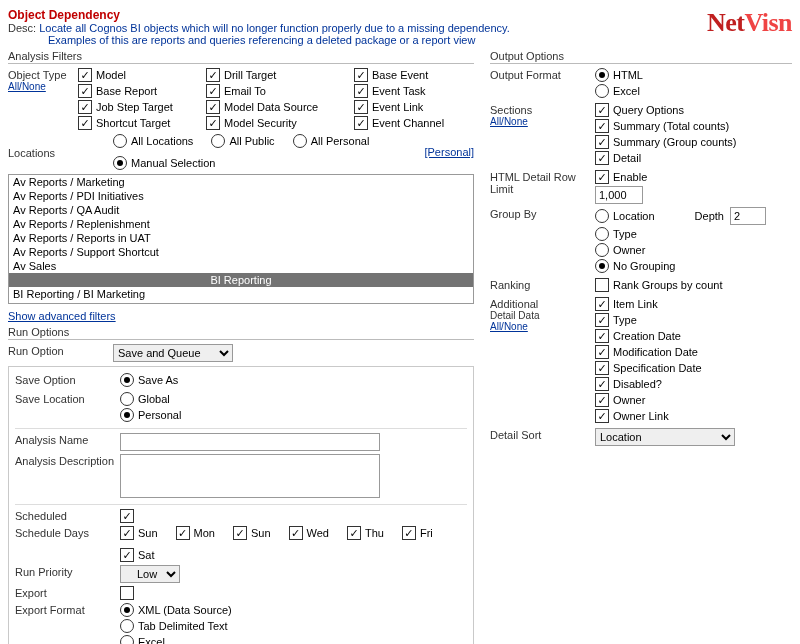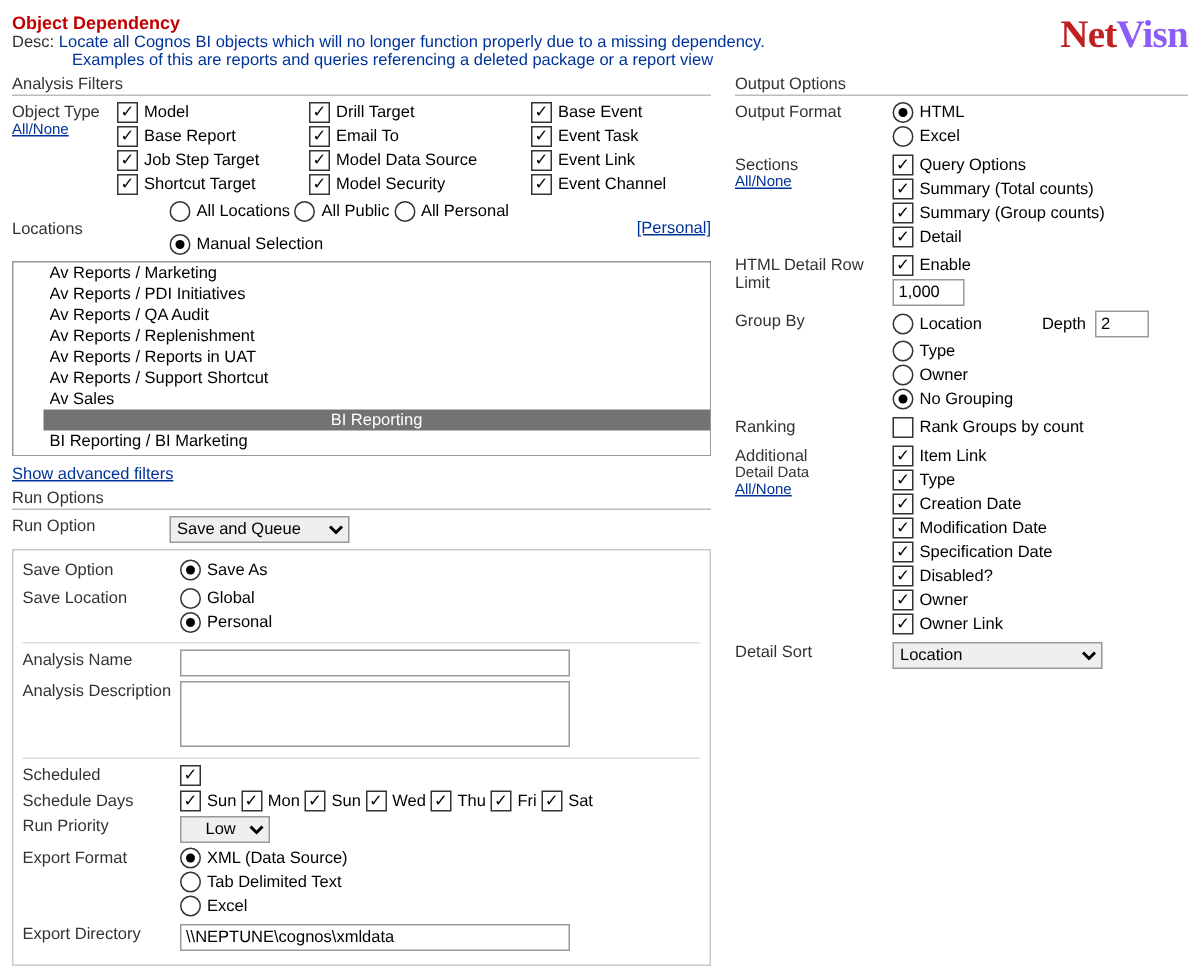--- a/index.html
+++ b/index.html
@@ -44,38 +44,38 @@
     justify-content: center;
     margin-right: 4px;
     vertical-align: middle;
     font-size: 11px;
     line-height: 1;
     cursor: pointer;
   }
   .rb { border-radius: 50%; }
   .rb .dot { width: 6px; height: 6px; border-radius: 50%; background: #000; }
   .opt-row { margin-bottom: 2px; display: flex; align-items: center; }
-  .inline-opts { display: flex; flex-wrap: wrap; align-items: center; gap: 8px 3px; }
+  .inline-opts { display: flex; flex-wrap: wrap; align-items: center; gap: 8px 18px; }
   .inline-opt { display: inline-flex; align-items: center; min-width: 0; }
   .cb-grid {
     display: grid;
     grid-template-columns: 120px 140px 120px;
     gap: 2px 8px;
     font-size: 11px;
   }
   .cb-cell { display: flex; align-items: center; }
   .listbox {
     border: 1px solid #999;
     height: 130px;
     overflow-y: scroll;
     margin-top: 4px;
     background: #fff;
     font-size: 11px;
   }
-  .listbox-item { padding: 1px 4px; cursor: pointer; margin-left: 20px; }
+  .listbox-item { padding: 1px 4px; cursor: pointer; }
   .listbox-item.selected { background: #737373; color: #fff; text-align: center; }
   select {
     font-size: 11px;
     border: 1px solid #999;
     height: 18px;
   }
   input[type="text"] {
     border: 1px solid #999;
     height: 18px;
     font-size: 11px;
@@ -89,21 +89,21 @@
   }
   .small-input { width: 48px; }
   .logo {
     font-family: Georgia, serif;
     font-size: 26px;
     font-weight: 600;
     text-align: right;
     letter-spacing: -0.5px;
   }
   .logo .red { color: #c02020; }
-  .logo .blk { color: #8b5cf6; }
+  .logo .blk { color: #ef4444; }
 </style>
 </head>
 <body>
 
 <div style="display:flex; justify-content:space-between; align-items:flex-start;">
   <div>
     <div class="title-red">Object Dependency</div>
     <div>
       <span class="desc-label">Desc:</span>
       <span class="desc-line">Locate all Cognos BI objects which will no longer function properly due to a missing dependency.</span>
@@ -297,20 +297,24 @@
               <span class="cb">✓</span>
               <span>Sat</span>
             </span>
           </div>
     </div>
     <div class="row">
       <div class="row-label">Run Priority</div>
       <div class="row-body"><select style="width:60px;padding-left:12px;"><option>Low</option></select></div>
     </div>
     <div class="row">
+      <div class="row-label">Export</div>
+      <div class="row-body"><span class="cb"></span></div>
+    </div>
+    <div class="row">
       <div class="row-label">Export Format</div>
       <div class="row-body">
         <div class="opt-row">
               <span class="rb">
                 <span class="dot"></span>
               </span>
               <span>XML (Data Source)</span>
             </div>
         <div class="opt-row">
               <span class="rb"></span>

